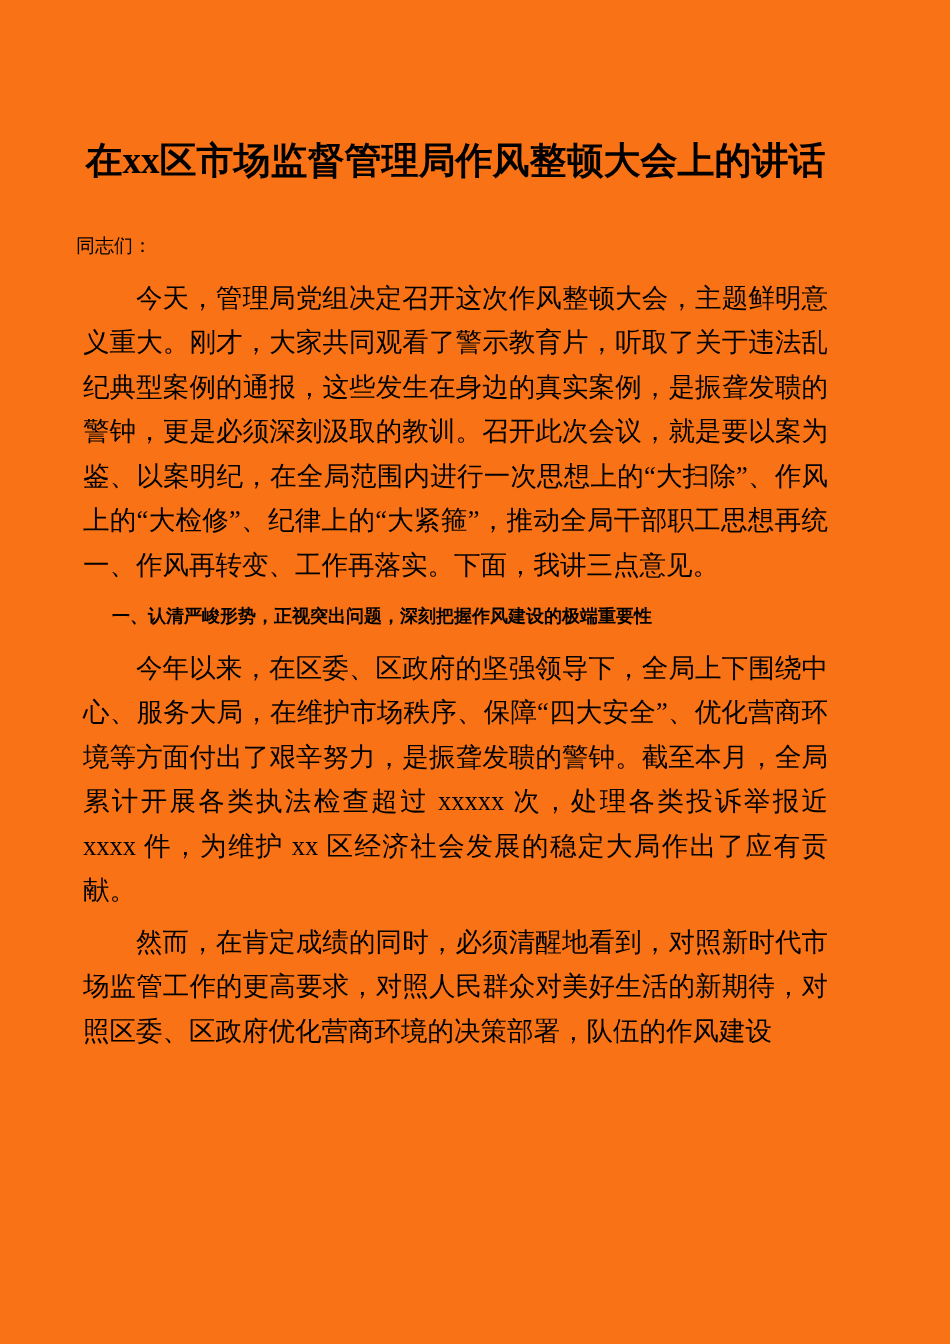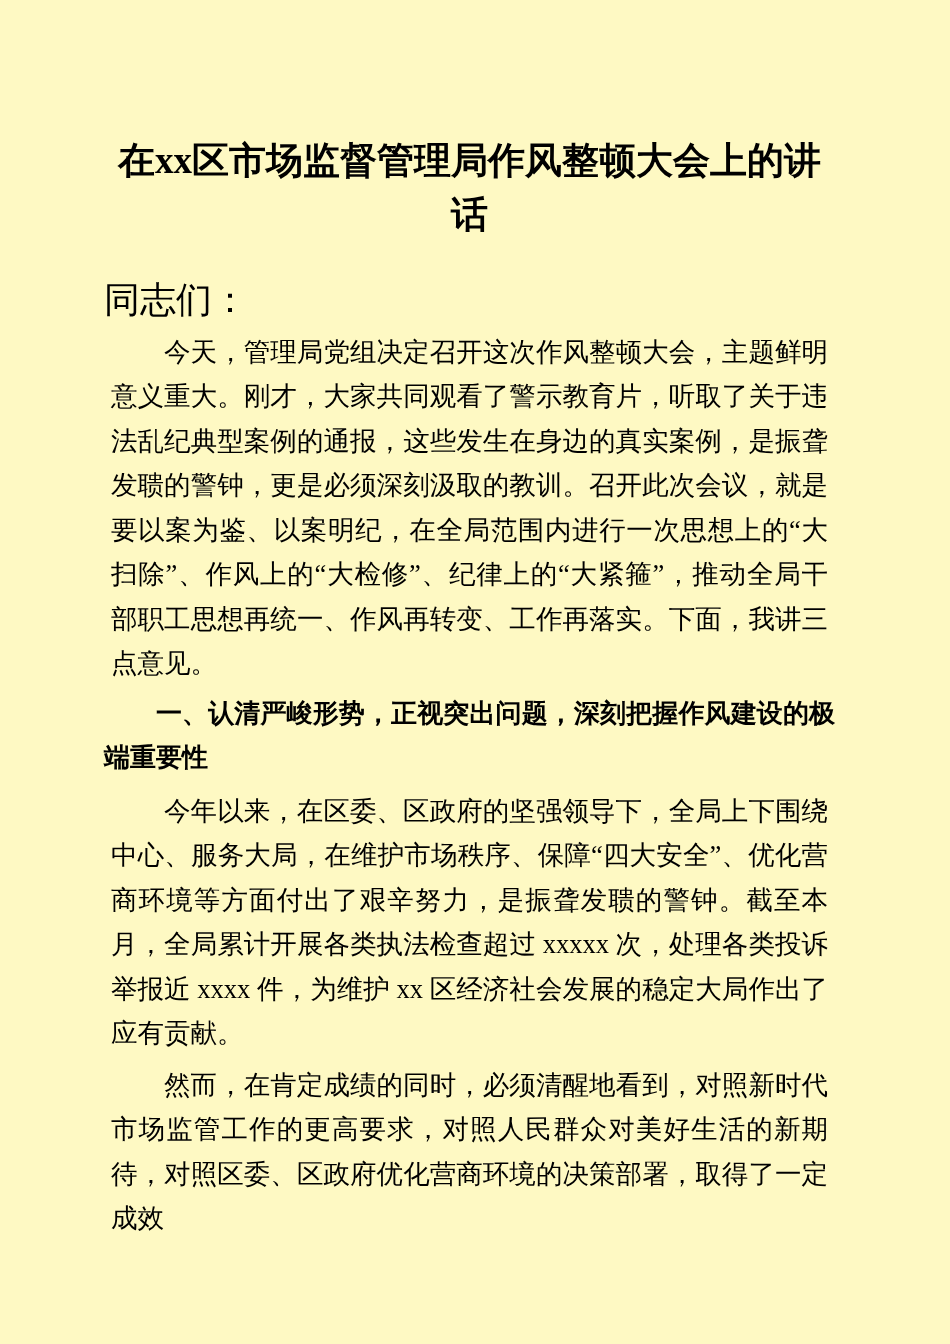--- a/index.html
+++ b/index.html
@@ -5,70 +5,70 @@
   html, body {
     margin: 0;
     padding: 0;
     background: #ffffff;
   }
   .page {
     position: relative;
     width: 950px;
     height: 1344px;
     box-sizing: border-box;
-    background: #fef9c3;
-    padding: 134px 115px 0 104px;
+    background: #f97316;
+    padding: 134px 115px 0 76px;
     overflow: hidden;
     color: #000000;
   }
   .doc-title {
     font-family: "Liberation Serif", "DejaVu Serif", serif;
     font-weight: bold;
     font-size: 37px;
     line-height: 54px;
     text-align: center;
     color: #000000;
     margin: 0 0 36px 0;
   }
   .salutation {
     font-family: "Liberation Serif", "DejaVu Serif", serif;
-    font-size: 36px;
+    font-size: 19px;
     line-height: 44.5px;
     color: #000000;
     margin: 0;
     text-align: justify;
     text-indent: 0;
   }
   .body-para {
     font-family: "Liberation Serif", "DejaVu Serif", serif;
     font-size: 26.5px;
     line-height: 44.5px;
     color: #000000;
     margin: 7px;
     text-align: justify;
     text-indent: 2em;
   }
   .section-heading {
-    font-family: Liberation Mono, monospace;
+    font-family: Liberation Sans, sans-serif;
     font-weight: bold;
-    font-size: 26px;
+    font-size: 18px;
     line-height: 44.5px;
     color: #000000;
     margin: 0;
     text-align: justify;
     text-indent: 2em;
   }
 </style>
 </head>
 <body>
 
 <div class="page">
   <h1 class="doc-title">在xx区市场监督管理局作风整顿大会上的讲话</h1>
 
   <p class="salutation">同志们：</p>
 
   <div>
       <p class="body-para">今天，管理局党组决定召开这次作风整顿大会，主题鲜明意义重大。刚才，大家共同观看了警示教育片，听取了关于违法乱纪典型案例的通报，这些发生在身边的真实案例，是振聋发聩的警钟，更是必须深刻汲取的教训。召开此次会议，就是要以案为鉴、以案明纪，在全局范围内进行一次思想上的“大扫除”、作风上的“大检修”、纪律上的“大紧箍”，推动全局干部职工思想再统一、作风再转变、工作再落实。下面，我讲三点意见。</p>
       <p class="section-heading">一、认清严峻形势，正视突出问题，深刻把握作风建设的极端重要性</p>
       <p class="body-para">今年以来，在区委、区政府的坚强领导下，全局上下围绕中心、服务大局，在维护市场秩序、保障“四大安全”、优化营商环境等方面付出了艰辛努力，是振聋发聩的警钟。截至本月，全局累计开展各类执法检查超过 xxxxx 次，处理各类投诉举报近 xxxx 件，为维护 xx 区经济社会发展的稳定大局作出了应有贡献。</p>
-      <p class="body-para">然而，在肯定成绩的同时，必须清醒地看到，对照新时代市场监管工作的更高要求，对照人民群众对美好生活的新期待，对照区委、区政府优化营商环境的决策部署，取得了一定成效</p>
+      <p class="body-para">然而，在肯定成绩的同时，必须清醒地看到，对照新时代市场监管工作的更高要求，对照人民群众对美好生活的新期待，对照区委、区政府优化营商环境的决策部署，队伍的作风建设</p>
     </div>
 </div>
 
 </body></html>

